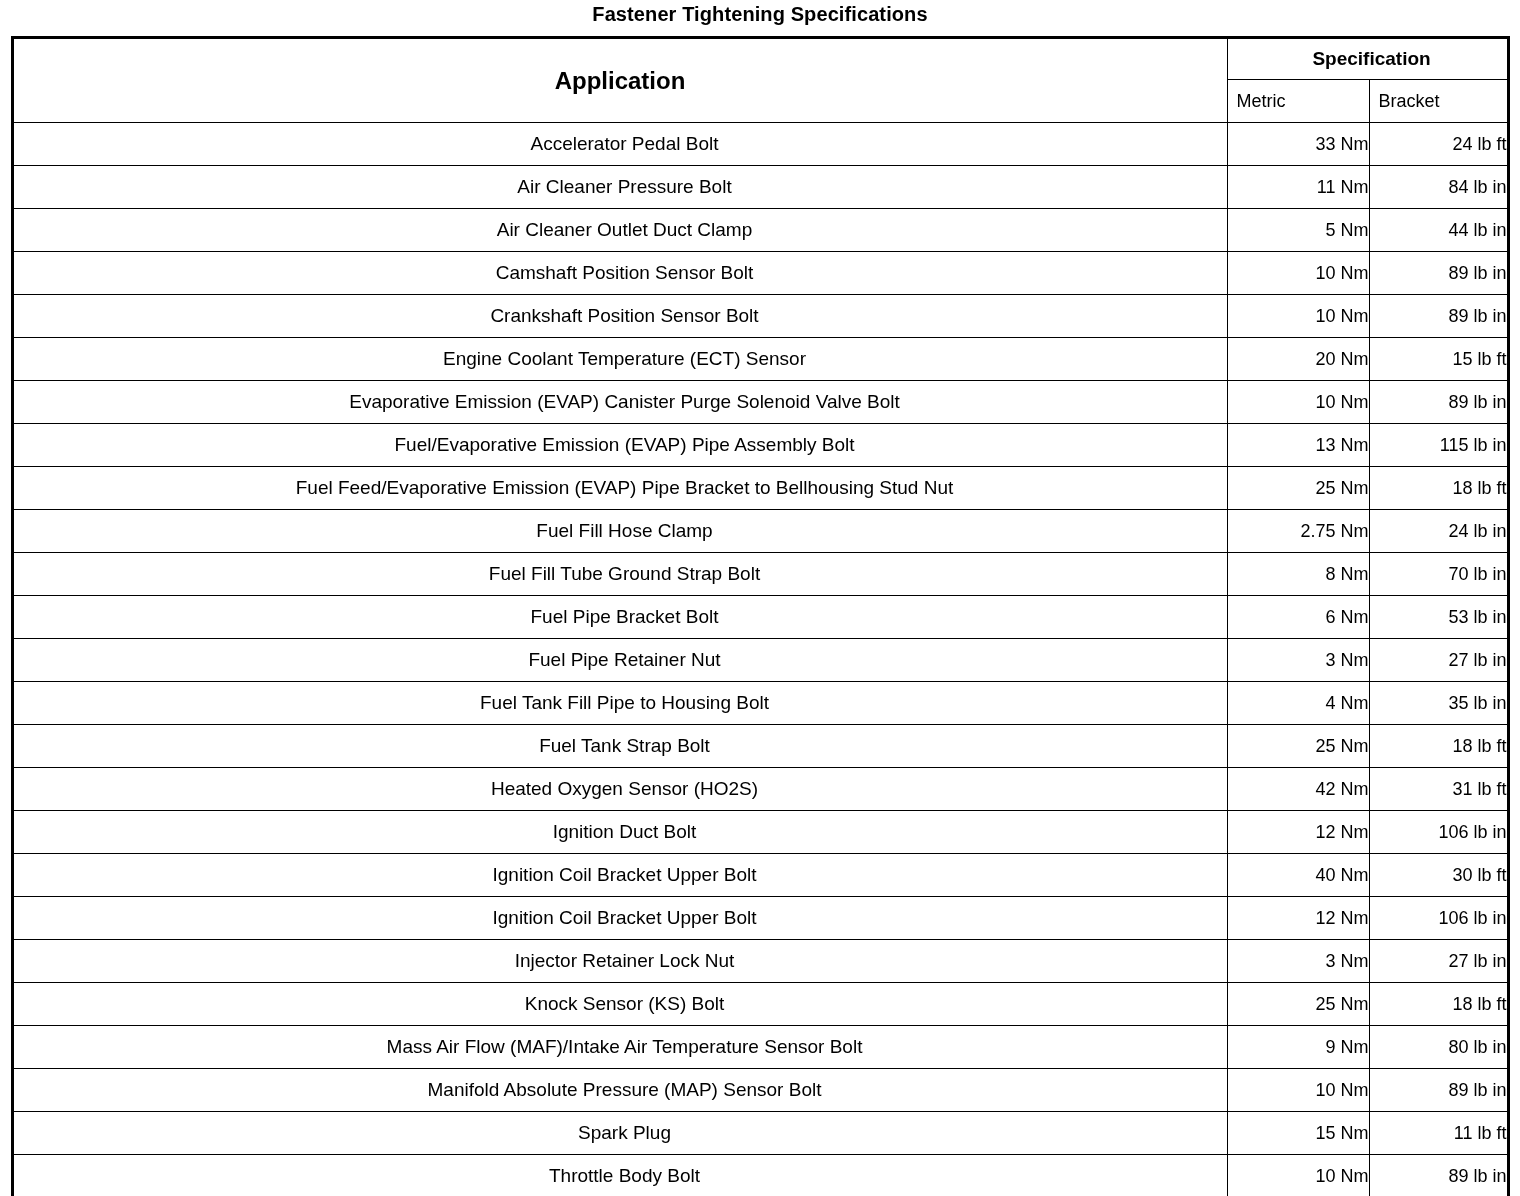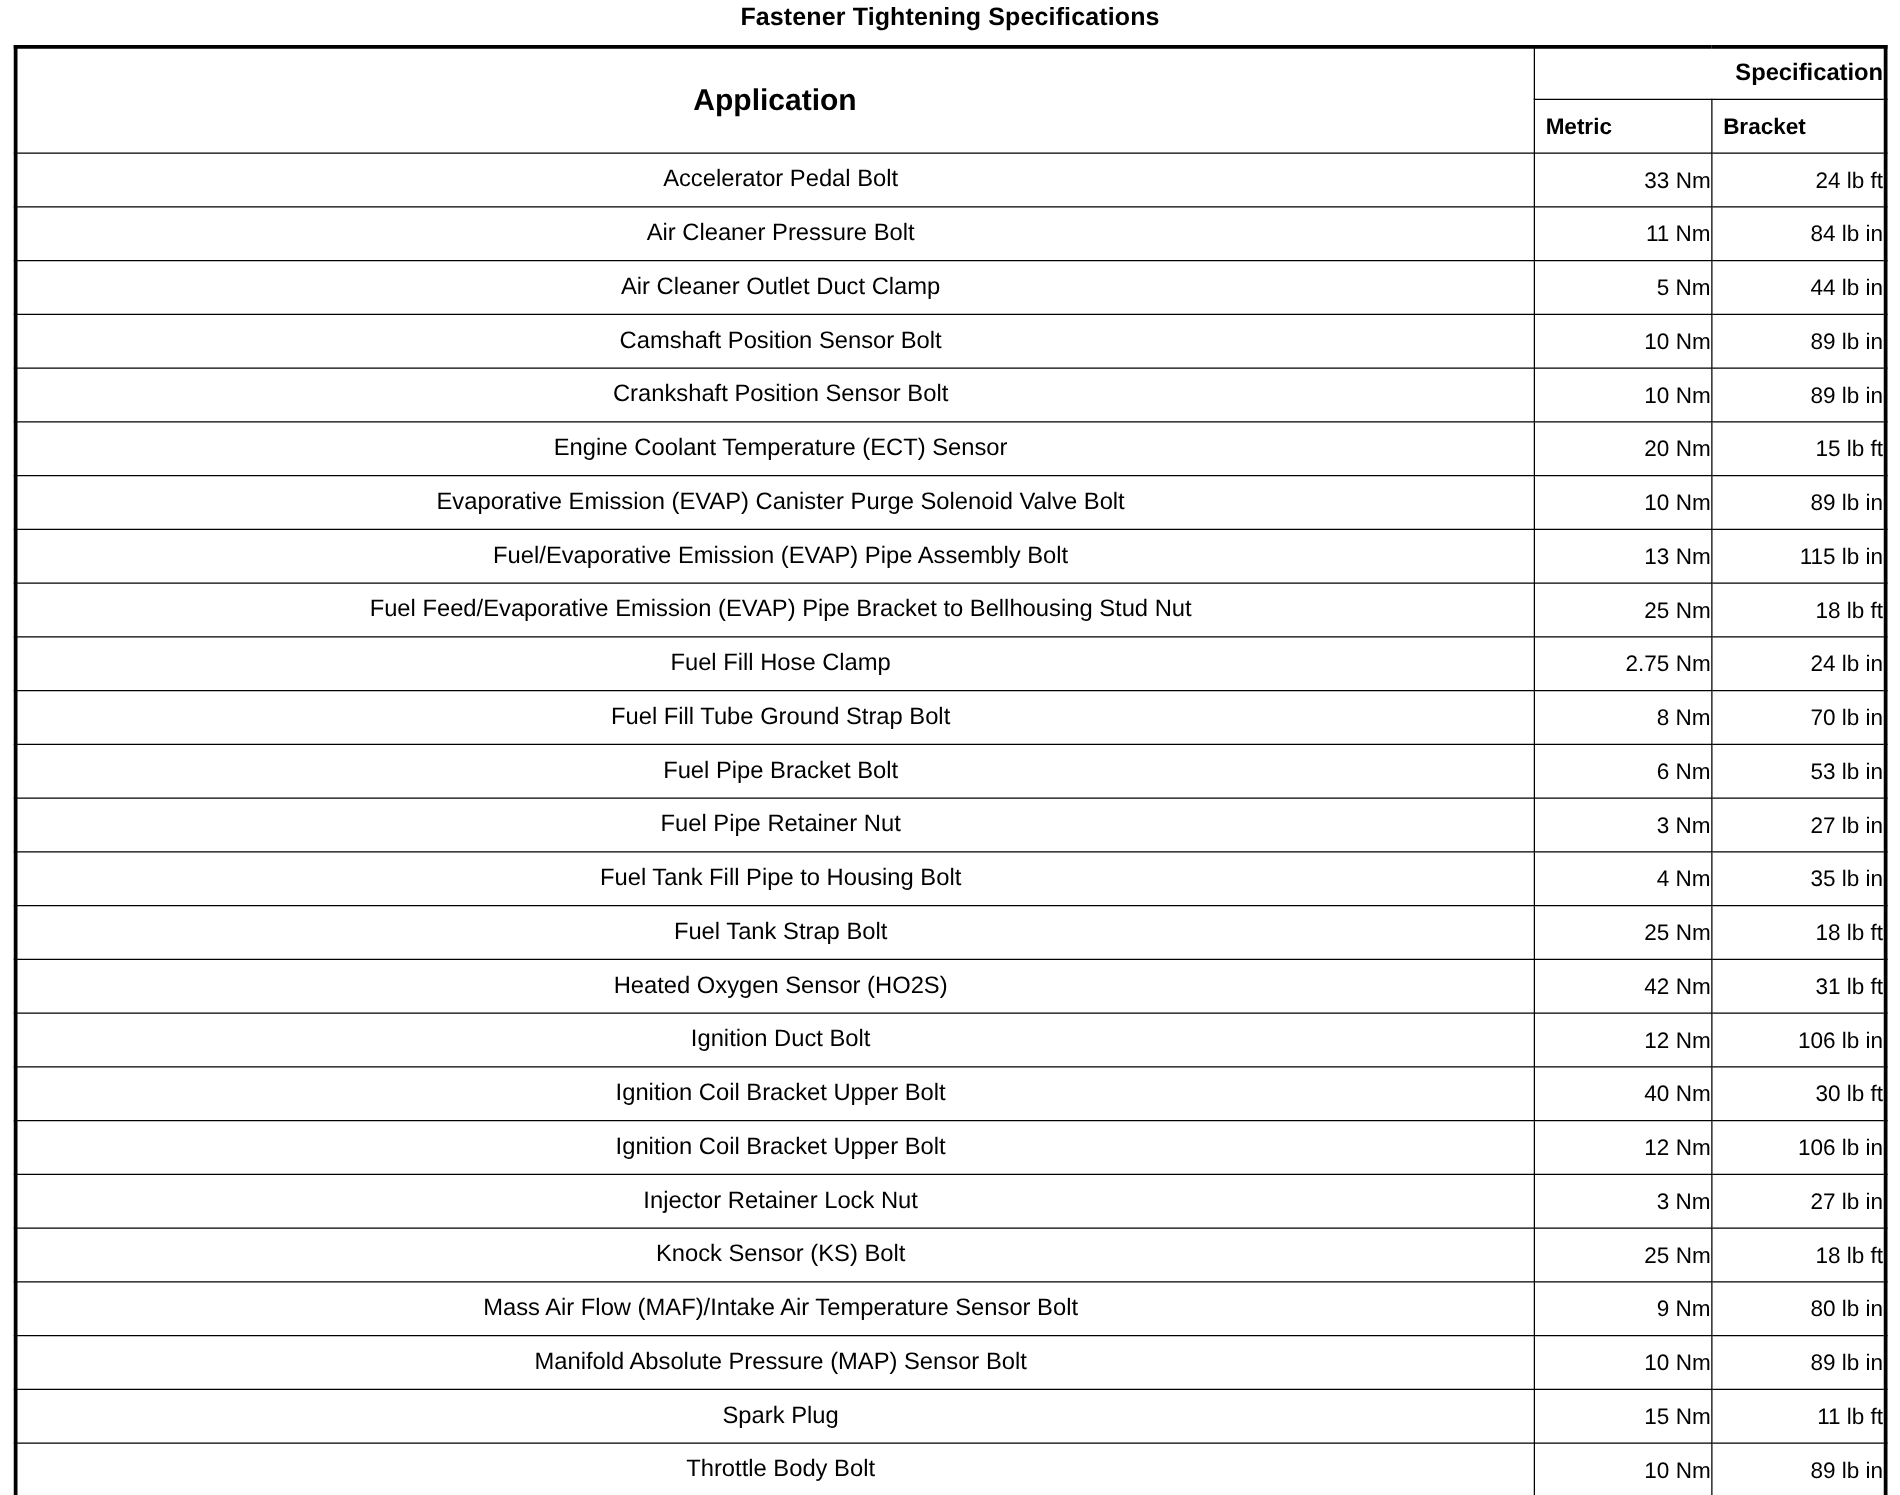--- a/index.html
+++ b/index.html
@@ -49,27 +49,27 @@
     font-weight: bold;
     text-align: center;
     height: 82px;
     border-bottom-width: 3px;
     border-bottom-style: solid;
     border-bottom-color: #000;
   }
   .hdr-spec {
     font-size: 19px;
     font-weight: bold;
-    text-align: right;
+    text-align: center;
     padding-left: 9px !important;
     height: 40px;
   }
   .hdr-sub {
     font-size: 18px;
-    font-weight: bold;
+    font-weight: normal;
     text-align: left;
     padding-left: 9px !important;
     height: 42px;
     border-bottom-width: 3px;
     border-bottom-style: solid;
     border-bottom-color: #000;
   }
   td.app-cell {
     font-size: 19px;
     text-align: center;

